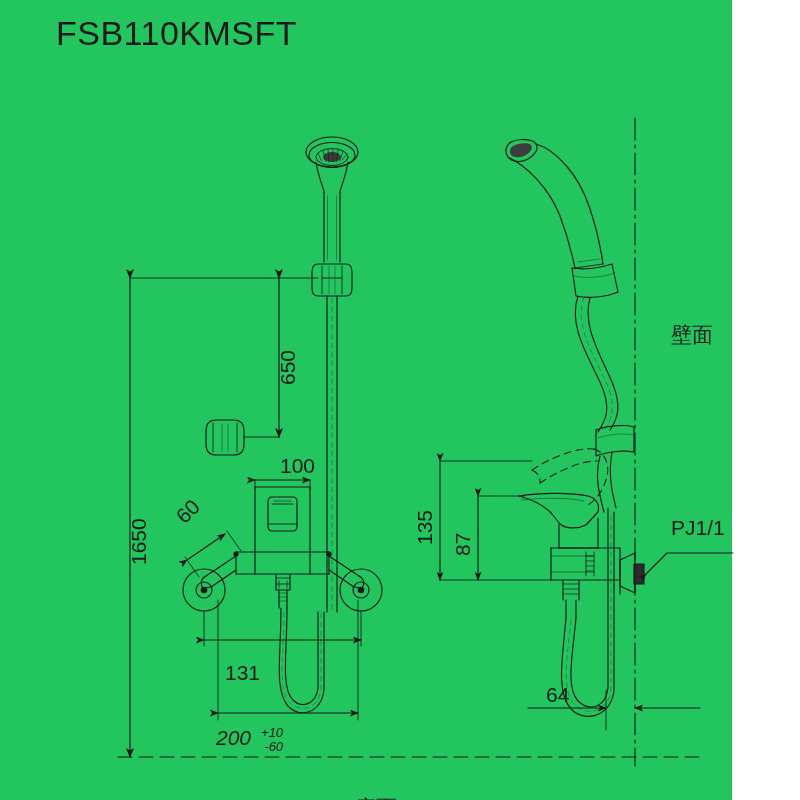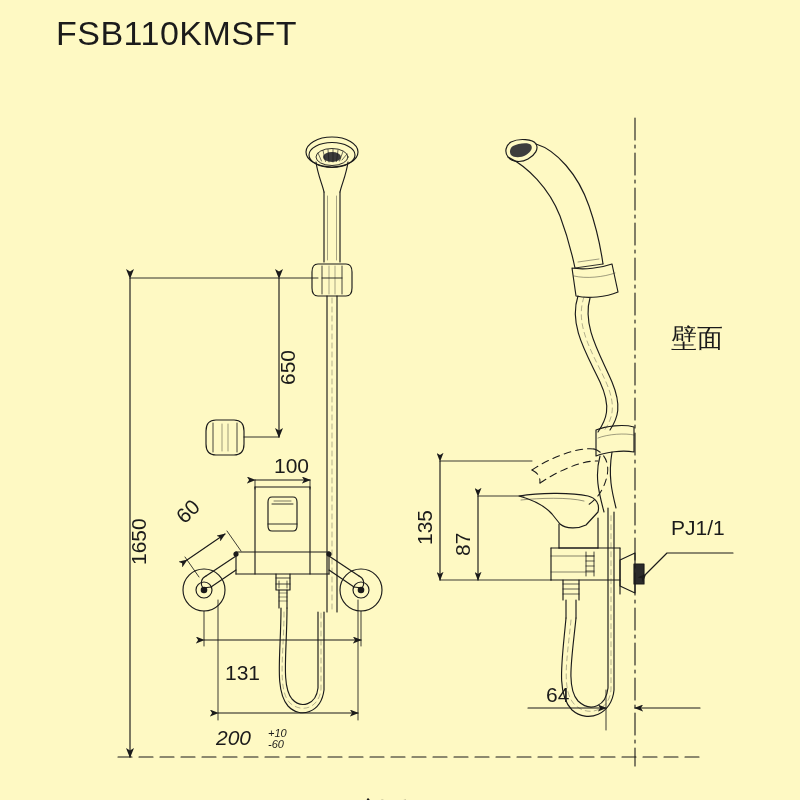--- a/index.html
+++ b/index.html
@@ -1,27 +1,27 @@
 <!DOCTYPE html>
 <html><head>
 <meta charset="utf-8">
 <style>
   html,body{margin:0;padding:0;background:#ffffff;}
   body{width:800px;height:800px;overflow:hidden;
        font-family:"Liberation Sans","DejaVu Sans",sans-serif;color:#1a1a1a;}
-  #stage{position:relative;width:800px;height:800px;background:#fef9c3;}
+  #stage{position:relative;width:732px;height:800px;background:#22c55e;}
   #title{position:absolute;left:56px;top:14px;font-size:34px;letter-spacing:0.5px;
          font-weight:400;color:#1b1b1b;white-space:nowrap;}
   svg{position:absolute;left:0;top:0;width:800px;height:800px;}
   .lbl{position:absolute;font-size:21px;color:#1b1b1b;white-space:nowrap;line-height:1;}
   .lbl.rot{transform:rotate(-90deg);transform-origin:left top;}
-  .cjk{font-family:"DejaVu Sans","Liberation Sans",sans-serif;font-size:26px;}
+  .cjk{font-family:"DejaVu Sans","Liberation Sans",sans-serif;font-size:21px;}
   .tolwrap{position:absolute;white-space:nowrap;font-size:21px;color:#1b1b1b;}
-  .tolwrap .tol{display:inline-block;vertical-align:middle;font-size:11px;line-height:1.05;
-                text-align:left;margin-left:17px;}
+  .tolwrap .tol{display:inline-block;vertical-align:middle;font-size:13px;line-height:1.05;
+                text-align:right;margin-left:10px;}
 </style>
 </head>
 <body>
 
 <div id="stage">
 
   <div id="title">FSB110KMSFT</div>
 
   <svg viewBox="0 0 800 800">
     <defs>
@@ -266,21 +266,21 @@
         <path d="M646 574 L667 553 L733 553" marker-start="url(#arS)"></path>
       </g>
 
     </g>
   </svg>
 
   <div class="lbl rot" style="left:128px;top:565px;">1650</div>
 
   <div class="lbl rot" style="left:277px;top:385px;">650</div>
 
-  <div class="lbl" style="left:274px;top:455px;">100</div>
+  <div class="lbl" style="left:280px;top:455px;">100</div>
 
   <div class="lbl" style="left:172px;top:512px;transform:rotate(-45deg);transform-origin:left top;">60</div>
 
   <div class="lbl" style="left:225px;top:662px;">131</div>
 
   <div class="tolwrap" style="left:216px;top:726px;font-style:italic;">
     <span>200</span><span class="tol"><span style="display:block">+10</span><span style="display:block">-60</span></span>
   </div>
 
   <div class="lbl rot" style="left:414px;top:545px;">135</div>

